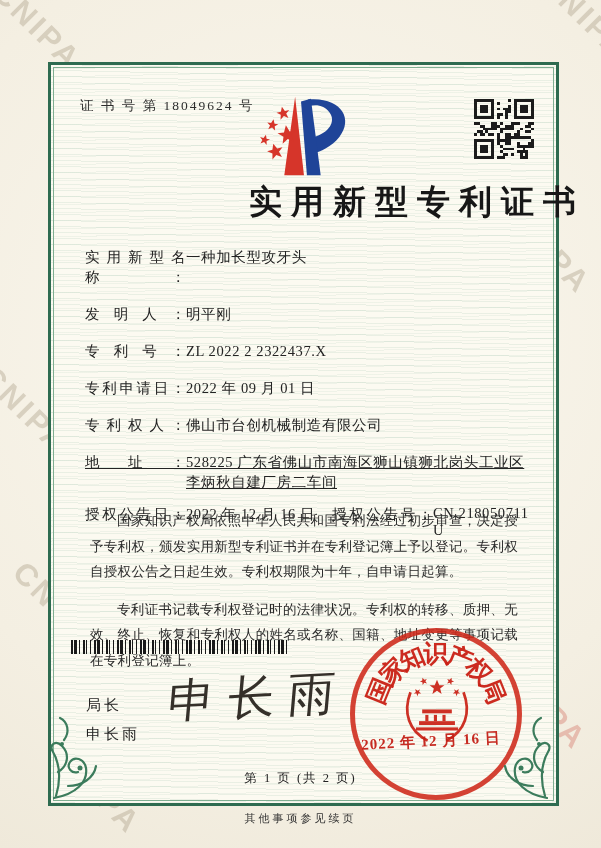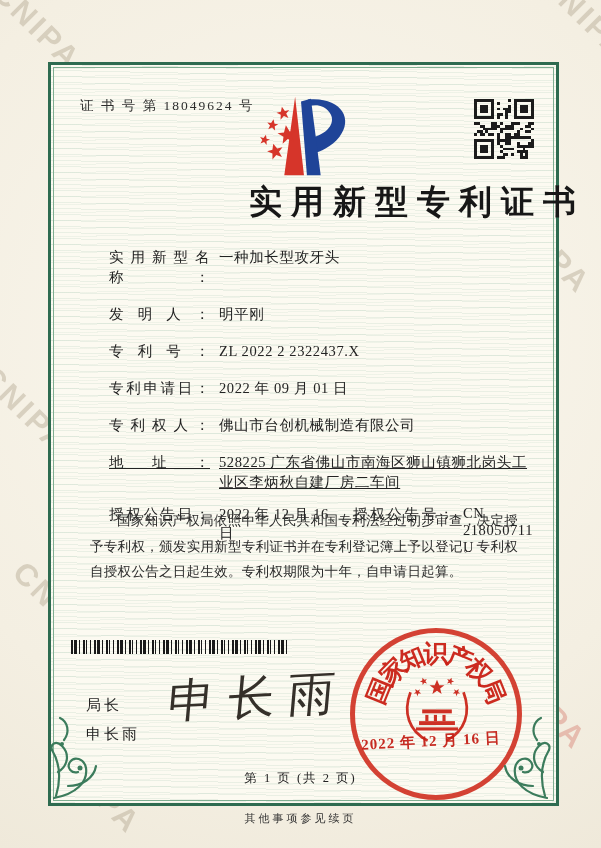--- a/index.html
+++ b/index.html
@@ -34,22 +34,22 @@
   .cert-no{position:absolute;left:80px;top:97px;font-size:13.5px;letter-spacing:2px;color:#2e2e2e;}
   .logo{position:absolute;left:243px;top:90px;width:118px;height:92px;}
   .qr{position:absolute;left:474px;top:99px;width:60px;height:60px;}
   .qr svg{width:100%;height:100%;fill:#1c1c1c;}
   .title{position:absolute;left:48px;top:180px;width:505px;text-align:right;
     font-size:33px;font-weight:700;letter-spacing:9px;color:#171717;margin-left:32px;}
   
   .fields{position:absolute;left:85px;top:247px;width:448px;font-size:14.5px;color:#232323;}
   .frow{display:flex;margin-bottom:17px;line-height:20px;}
   .flabel{display:inline-block;width:101px;min-width:101px;text-align:justify;
-    text-align-last:justify;-moz-text-align-last:justify;letter-spacing:.5px;margin-left:24px;}
-  .fvalue{flex:1;letter-spacing:.6px;margin-left:9px;}
+    text-align-last:justify;-moz-text-align-last:justify;letter-spacing:.5px;}
+  .fvalue{flex:1;letter-spacing:.6px;}
   .frow.addr{margin-bottom:13px;text-decoration:underline;}
   .frow.addr .fvalue{width:330px;}
   .grantrow{display:flex;}
   .pair1{display:flex;width:247px;}
   .pair2{display:flex;flex:1;}
   
   .body-text{position:absolute;left:78px;top:496px;width:452px;font-size:13.5px;
     line-height:25.5px;text-align:justify;color:#2a2a2a;letter-spacing:.3px;}
   .body-text p{margin:12px;text-indent:2em;}
   
@@ -374,20 +374,21 @@
         </span>
         <span class="pair2">
           <span class="flabel">授权公告号：</span>
           <span class="fvalue">CN 218050711 U</span>
         </span>
       </div>
     </div>
 
     <div class="body-text">
       <p>国家知识产权局依照中华人民共和国专利法经过初步审查，决定授予专利权，颁发实用新型专利证书并在专利登记簿上予以登记。专利权自授权公告之日起生效。专利权期限为十年，自申请日起算。</p>
+      <p>专利证书记载专利权登记时的法律状况。专利权的转移、质押、无效、终止、恢复和专利权人的姓名或名称、国籍、地址变更等事项记载在专利登记簿上。</p>
     </div>
 
     <div class="barcode"></div>
 
     <div class="director">
       <div>局长</div>
       <div>申长雨</div>
     </div>
     <div class="sig-script">申长雨</div>
 

